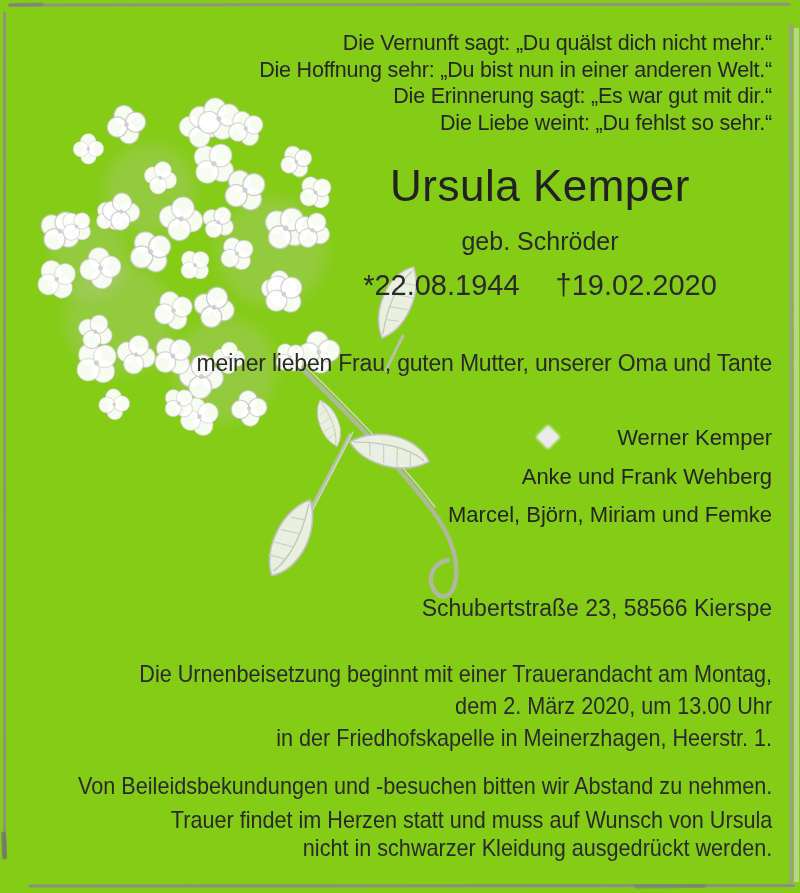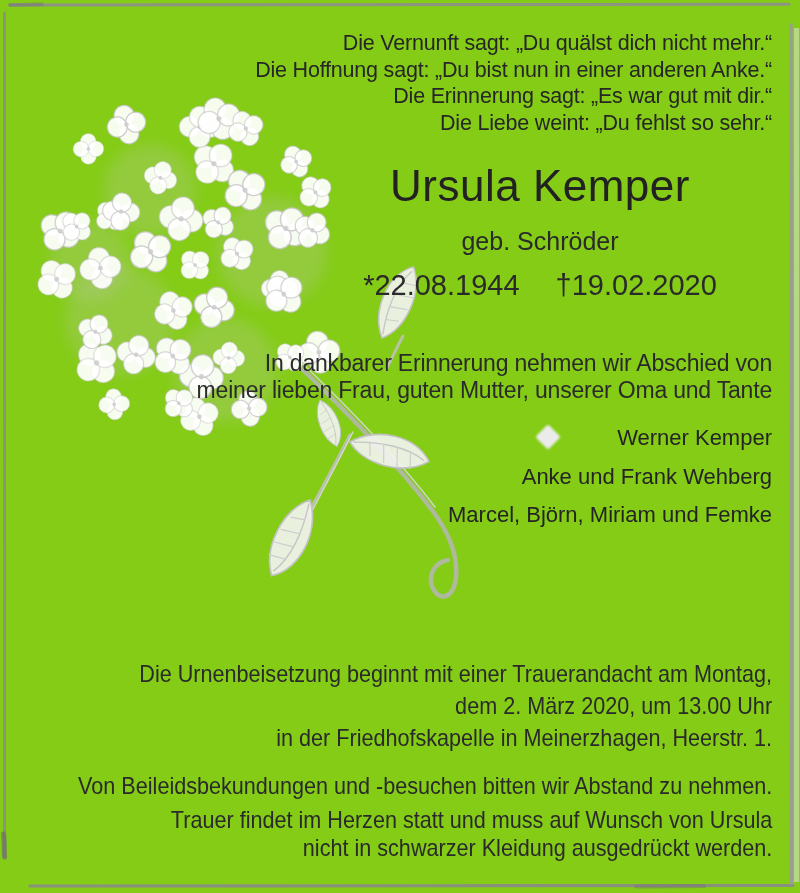--- a/index.html
+++ b/index.html
@@ -423,46 +423,46 @@
           <circle cx="-9" cy="0" r="9.5" fill="#ffffff" fill-opacity="0.93" stroke="#c4c4c4" stroke-opacity="0.59" stroke-width="1.2"></circle>
           <circle cx="0" cy="9" r="9.5" fill="#ffffff" fill-opacity="0.93" stroke="#c4c4c4" stroke-opacity="0.59" stroke-width="1.2"></circle>
           <circle cx="0" cy="-9" r="9.5" fill="#ffffff" fill-opacity="0.93" stroke="#c4c4c4" stroke-opacity="0.59" stroke-width="1.2"></circle>
           <circle r="2.2" fill="#cbcbcb" opacity="0.85"></circle>
         </g>
       </g>
   </svg>
 
   <div class="txt epigraph">
     <div>Die Vernunft sagt: „Du quälst dich nicht mehr.“</div>
-    <div>Die Hoffnung sagt: „Du bist nun in einer anderen Anke.“</div>
+    <div>Die Hoffnung sehr: „Du bist nun in einer anderen Welt.“</div>
     <div>Die Erinnerung sagt: „Es war gut mit dir.“</div>
     <div>Die Liebe weint: „Du fehlst so sehr.“</div>
   </div>
 
   <div class="txt deceased">
     <div class="name">Ursula Kemper</div>
     <div class="maiden">geb. Schröder</div>
     <div class="dates">
       <span class="birth">*22.08.1944</span><span class="death">†19.02.2020</span>
     </div>
   </div>
 
   <div class="txt intro">
-    <div>In dankbarer Erinnerung nehmen wir Abschied von</div>
     <div>meiner lieben Frau, guten Mutter, unserer Oma und Tante</div>
   </div>
 
   <div class="ornament"></div>
 
   <div class="txt family">
     <div>Werner Kemper</div>
     <div>Anke und Frank Wehberg</div>
     <div>Marcel, Björn, Miriam und Femke</div>
   </div>
 
+  <div class="txt address">Schubertstraße 23, 58566 Kierspe</div>
 
   <div class="txt ceremony narrow">
     <div>Die Urnenbeisetzung beginnt mit einer Trauerandacht am Montag,</div>
     <div>dem 2. März 2020, um 13.00 Uhr</div>
     <div>in der Friedhofskapelle in Meinerzhagen, Heerstr. 1.</div>
   </div>
 
   <div class="txt condolence narrow">Von Beileidsbekundungen und -besuchen bitten wir Abstand zu nehmen.</div>
 
   <div class="txt closing narrow">

